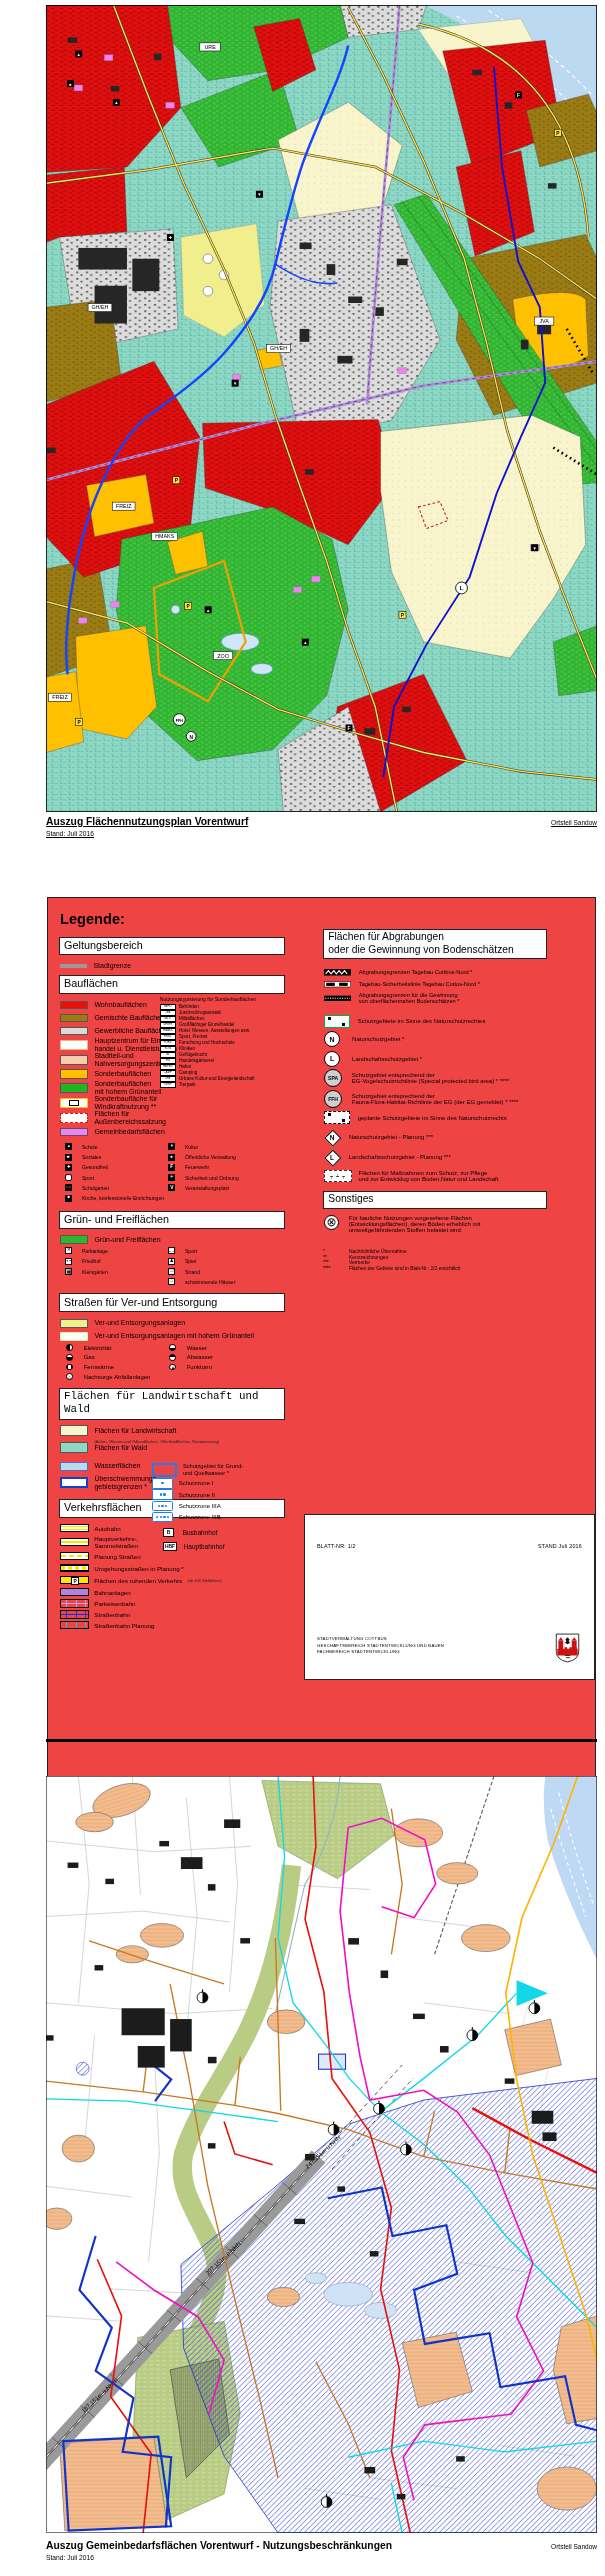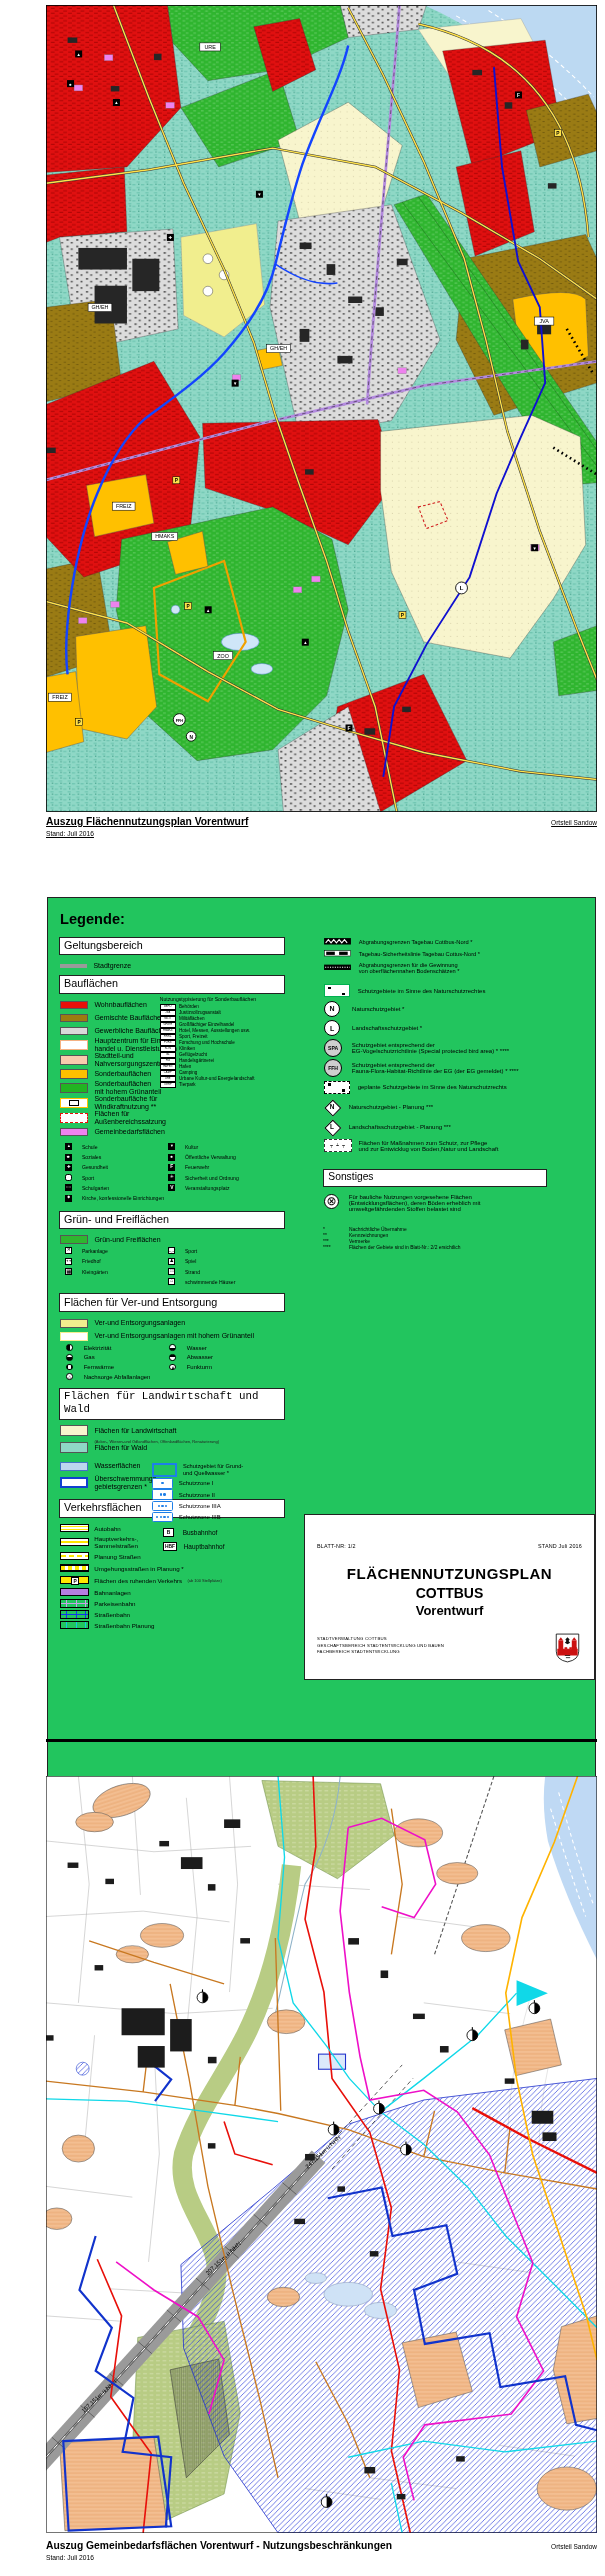--- a/index.html
+++ b/index.html
@@ -7,21 +7,21 @@
        font-family:"Liberation Sans",sans-serif;color:#000;overflow:hidden;}
   .pre{white-space:pre-line;}
   
   .cap{position:absolute;left:46px;width:551px;}
   .cap .row1{display:flex;justify-content:space-between;align-items:baseline;}
   .cap .t{font-size:10.3px;font-weight:bold;}
   .cap .r{font-size:6.5px;}
   .cap .s{font-size:6.7px;margin-top:3.2px;}
   
   #legendpage{position:absolute;left:47px;top:897px;width:549px;height:964px;
-              border:1.1px solid #222;box-sizing:border-box;background:#22c55e;}
+              border:1.1px solid #222;box-sizing:border-box;background:#ef4444;}
   #legendtitle{position:absolute;left:12px;top:13px;font-size:14.6px;font-weight:bold;}
   .lcol{position:absolute;left:10.8px;top:36px;width:248px;}
   .rcol{position:absolute;left:275px;top:31px;width:273px;}
   .sechdr{border:1.1px solid #222;font-size:10.8px;padding:1.1px 4.3px 2.2px;background:#fff;
           width:226px;box-sizing:border-box;line-height:1.22;}
   .sechdr.sm{font-size:10.3px;width:224px;}
   .lrow{display:flex;align-items:center;gap:6.5px;margin:0 0 0 1.1px;}
   .lbl{font-size:7px;line-height:1.15;}
   .lbl-sm{font-size:5.1px;}
   .lbl-xs{font-size:4.6px;}
@@ -605,21 +605,21 @@
             <span class="gri gr-strand"></span>
             <span class="lbl-sm">Strand</span>
           </div>
         <div class="lrow" style="height:10.3px;gap:9.7px;">
             <span class="gri gr-schwimm"></span>
             <span class="lbl-sm">schwimmende Häuser</span>
           </div>
       </div>
     </div>
 
-    <div class="sechdr" style="margin-top:6.5px;">Flächen für Ver-und Entsorgung</div>
+    <div class="sechdr" style="margin-top:6.5px;">Straßen für Ver-und Entsorgung</div>
     <div class="lrow" style="margin-top:4.9px;height:13px;">
         <span class="sw sw-yel"></span>
         <span class="lbl">Ver-und Entsorgungsanlagen</span>
       </div>
     <div class="lrow" style="height:13px;">
         <span class="sw sw-yelb"></span>
         <span class="lbl">Ver-und Entsorgungsanlagen mit hohem Grünanteil</span>
       </div>
     <div style="display:flex;">
       <div style="width:103px;margin-left:6.5px;">
@@ -765,20 +765,22 @@
           </div>
         <div class="lrow" style="height:14px;gap:6.5px;">
             <span class="btag">HBF</span>
             <span class="lbl" style="font-size:6.5px;">Hauptbahnhof</span>
           </div>
       </div>
     </div>
   </div>
 
   <div class="rcol">
+    <div class="sechdr sm pre">Flächen für Abgrabungen
+oder die Gewinnung von Bodenschätzen</div>
     <div class="lrow" style="margin-top:6.5px;height:12px;gap:7.6px;">
       <svg width="27" height="8.6" viewBox="0 0 50 16">
           <rect x="0" y="2" width="50" height="12" fill="#000"></rect>
           <path d="M3,11 L8,5 L13,11 L18,5 L23,11 L28,5 L33,11 L38,5 L43,11" stroke="#fff" stroke-width="2" fill="none"></path>
         </svg>
       <span class="lbl-sm" style="font-size:5.7px;">Abgrabungsgrenzen Tagebau Cottbus-Nord *</span>
     </div>
     <div class="lrow" style="height:12px;gap:7.6px;">
       <svg width="27" height="8.6" viewBox="0 0 50 16">
           <rect x="0.5" y="3" width="49" height="10" fill="#fff" stroke="#000"></rect>
@@ -833,21 +835,21 @@
           <span>L</span>
         </span>
         <span class="lbl-sm" style="font-size:6px;">Landschaftsschutzgebiet - Planung ***</span>
       </div>
     <div class="lrow" style="height:19.4px;gap:6.5px;">
         <span class="nswC"></span>
         <span class="lbl-sm pre" style="font-size:6px;">Flächen für Maßnahmen zum Schutz, zur Pflege
 und zur Entwicklug von Boden,Natur und Landschaft</span>
       </div>
 
-    <div class="sechdr sm" style="margin-top:14px;">Sonstiges</div>
+    <div class="sechdr sm" style="margin-top:5px;">Sonstiges</div>
     <div class="lrow" style="margin-top:6.5px;height:28px;gap:9.7px;align-items:flex-start;">
       <span class="xcirc"></span>
       <span class="lbl-sm pre" style="font-size:6px;">Für bauliche Nutzungen vorgesehene Flächen
 (Entwicklungsflächen), deren Böden erheblich mit
 umweltgefährdenden Stoffen belastet sind</span>
     </div>
     <div style="margin-top:5.4px;">
       <div class="fnote">
           <span class="sym">*</span>
           <span>Nachrichtliche Übernahme</span>
@@ -864,25 +866,20 @@
           <span class="sym">****</span>
           <span>Flächen der Gebiete sind in Blatt-Nr.: 2/2 ersichtlich</span>
         </div>
     </div>
   </div>
 
   <div id="titleblock">
     <div class="meta">
       <span>BLATT-NR: 1/2</span>
       <span>STAND Juli 2016</span>
-    </div>
-    <div class="big">
-      <div class="l1">FLÄCHENNUTZUNGSPLAN</div>
-      <div class="l2">COTTBUS</div>
-      <div class="l3">Vorentwurf</div>
     </div>
     <div class="agency pre">STADTVERWALTUNG COTTBUS
 GESCHÄFTSBEREICH STADTENTWICKLUNG UND BAUEN
 FACHBEREICH STADTENTWICKLUNG</div>
     <div class="arms">
       <svg width="25" height="30" viewBox="0 0 46 56">
         <path d="M2,2 H44 V34 Q44,50 23,54 Q2,50 2,34 Z" fill="#fff" stroke="#000" stroke-width="1.5"></path>
         <rect x="4" y="30" width="38" height="12" fill="#cc1111"></rect>
         <path d="M4,30 h5 v-3 h4 v3 h5 v-3 h4 v3 h5 v-3 h4 v3 h5 v-3 h4 v3 h2" fill="#cc1111" stroke="#cc1111"></path>
         <rect x="6" y="14" width="9" height="22" fill="#cc1111"></rect>

